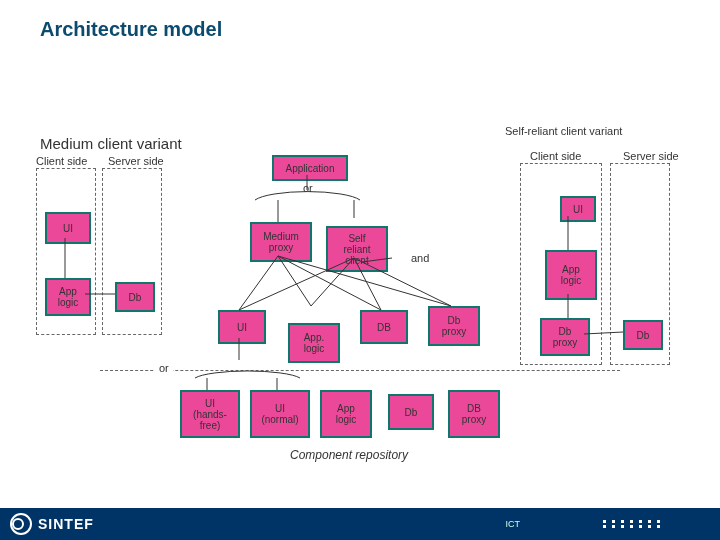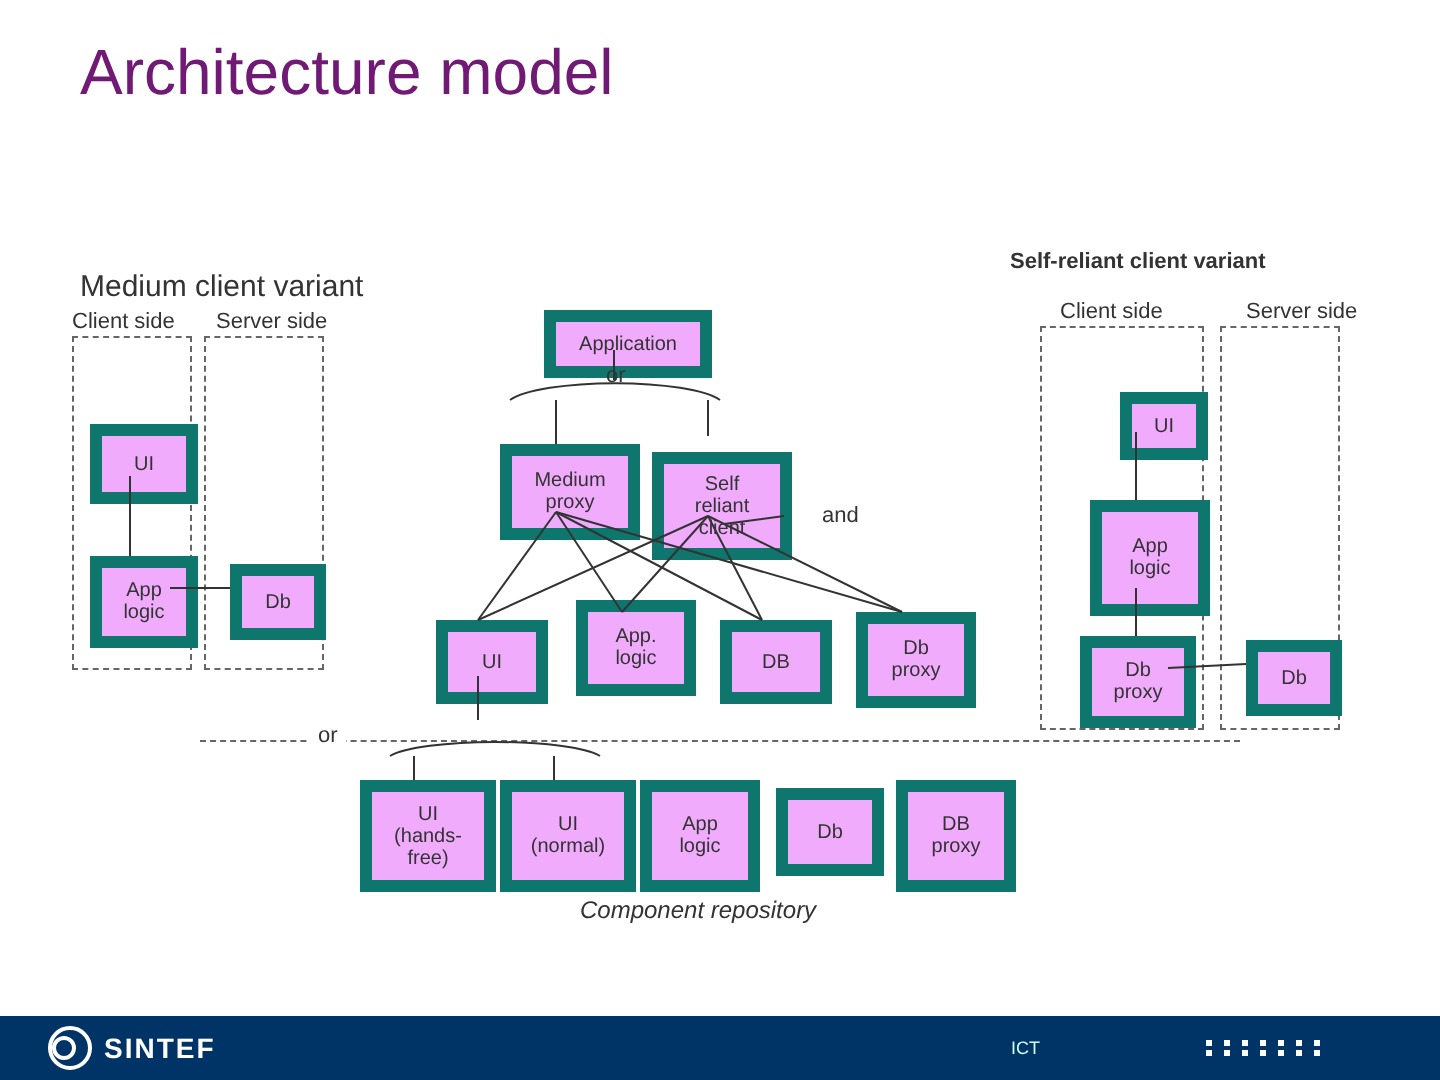--- a/index.html
+++ b/index.html
@@ -1,39 +1,39 @@
 <!DOCTYPE html>
 <html><head>
 <meta charset="utf-8">
 <style>
   html,body{margin:0;padding:0;width:720px;height:540px;background:#fff;font-family:Arial,Helvetica,sans-serif;color:#333;overflow:hidden}
-  .title{position:absolute;left:40px;top:18px;font-size:32px;font-weight:normal;color:#701a75}
-  .box{position:absolute;border:6px solid #0f766e;background:#f0abfc;font-size:10px;text-align:center;display:flex;align-items:center;justify-content:center;line-height:1.1;padding:1px}
+  .title{position:absolute;left:40px;top:18px;font-size:20px;font-weight:bold;color:#0c4a6e}
+  .box{position:absolute;border:2px solid #0f766e;background:#ec4899;font-size:10px;text-align:center;display:flex;align-items:center;justify-content:center;line-height:1.1;padding:1px}
   .lbl{position:absolute;font-size:11px;color:#333;white-space:nowrap}
   .dashed{position:absolute;border:1px dashed #666}
   .dashed-h{position:absolute;border-top:1px dashed #666;height:0}
   .footer{position:absolute;left:0;bottom:0;width:720px;height:32px;background:#003366;color:#fff;display:flex;align-items:center}
-  .footer .sintef{display:flex;align-items:center;gap:6px;margin-left:24px}
+  .footer .sintef{display:flex;align-items:center;gap:6px;margin-left:10px}
   .footer .sintef-circ{width:18px;height:18px;border:2px solid #fff;border-radius:50%;position:relative}
   .footer .sintef-circ:before{content:"";position:absolute;width:8px;height:8px;border:2px solid #fff;border-radius:50%;left:0;top:3px}
   .footer .sintef-name{font-weight:bold;letter-spacing:1px;font-size:14px}
   .footer .ict{position:absolute;right:200px;font-size:9px;color:#cfe}
   .footer .dots{position:absolute;right:60px;display:flex;flex-direction:column;gap:2px}
   .footer .dots .row{display:flex;gap:6px}
   .footer .dots .row span{width:3px;height:3px;background:#fff}
   .pagenum{position:absolute;right:18px;bottom:8px;font-size:10px;color:#333}
   svg.lines{position:absolute;left:0;top:0;width:720px;height:540px;pointer-events:none}
 </style>
 </head>
 <body>
 
 <div class="title">Architecture model</div>
 
 <div class="lbl" style="left:40px;top:135px;font-size:15px">Medium client variant</div>
-<div class="lbl" style="left:505px;top:125px;font-size:11px;font-weight:bold">Self-reliant client variant</div>
+<div class="lbl" style="left:505px;top:125px;font-size:11px;font-weight:normal">Self-reliant client variant</div>
 
 <div class="lbl" style="left:36px;top:155px">Client side</div>
 <div class="lbl" style="left:108px;top:155px">Server side</div>
 
 <div class="lbl" style="left:530px;top:150px">Client side</div>
 <div class="lbl" style="left:623px;top:150px">Server side</div>
 
 <div class="dashed" style="left:36px;top:168px;width:58px;height:165px"></div>
 <div class="dashed" style="left:102px;top:168px;width:58px;height:165px"></div>
 
@@ -49,21 +49,21 @@
 <div class="lbl" style="left:303px;top:182px">or</div>
 
 <div class="box" style="left:250px;top:222px;width:56px;height:34px;white-space:pre">Medium
 proxy</div>
 <div class="box" style="left:326px;top:226px;width:56px;height:40px;white-space:pre">Self
 reliant
 client</div>
 <div class="lbl" style="left:411px;top:252px">and</div>
 
 <div class="box" style="left:218px;top:310px;width:42px;height:28px">UI</div>
-<div class="box" style="left:288px;top:300px;width:46px;height:34px;white-space:pre">App.
+<div class="box" style="left:288px;top:323px;width:46px;height:34px;white-space:pre">App.
 logic</div>
 <div class="box" style="left:360px;top:310px;width:42px;height:28px">DB</div>
 <div class="box" style="left:428px;top:306px;width:46px;height:34px;white-space:pre">Db
 proxy</div>
 
 <div class="box" style="left:560px;top:196px;width:30px;height:20px">UI</div>
 <div class="box" style="left:545px;top:250px;width:46px;height:44px;white-space:pre">App
 logic</div>
 <div class="box" style="left:540px;top:318px;width:44px;height:32px;white-space:pre">Db
 proxy</div>

